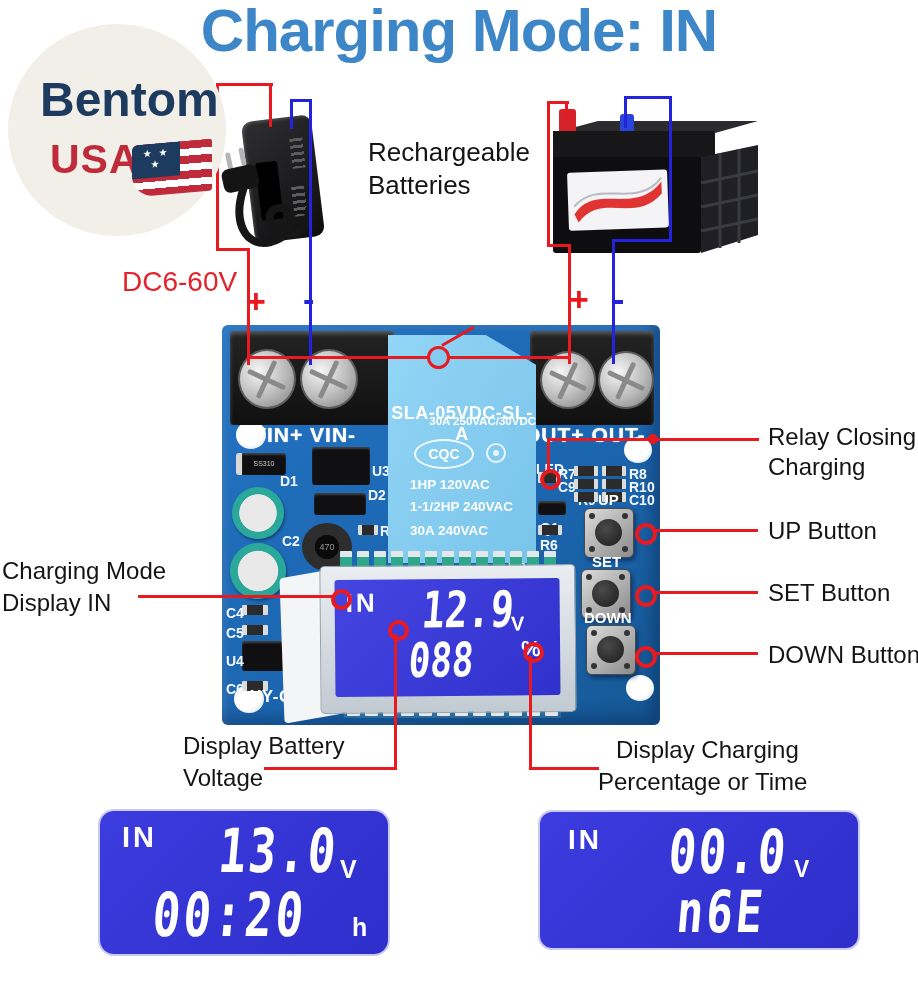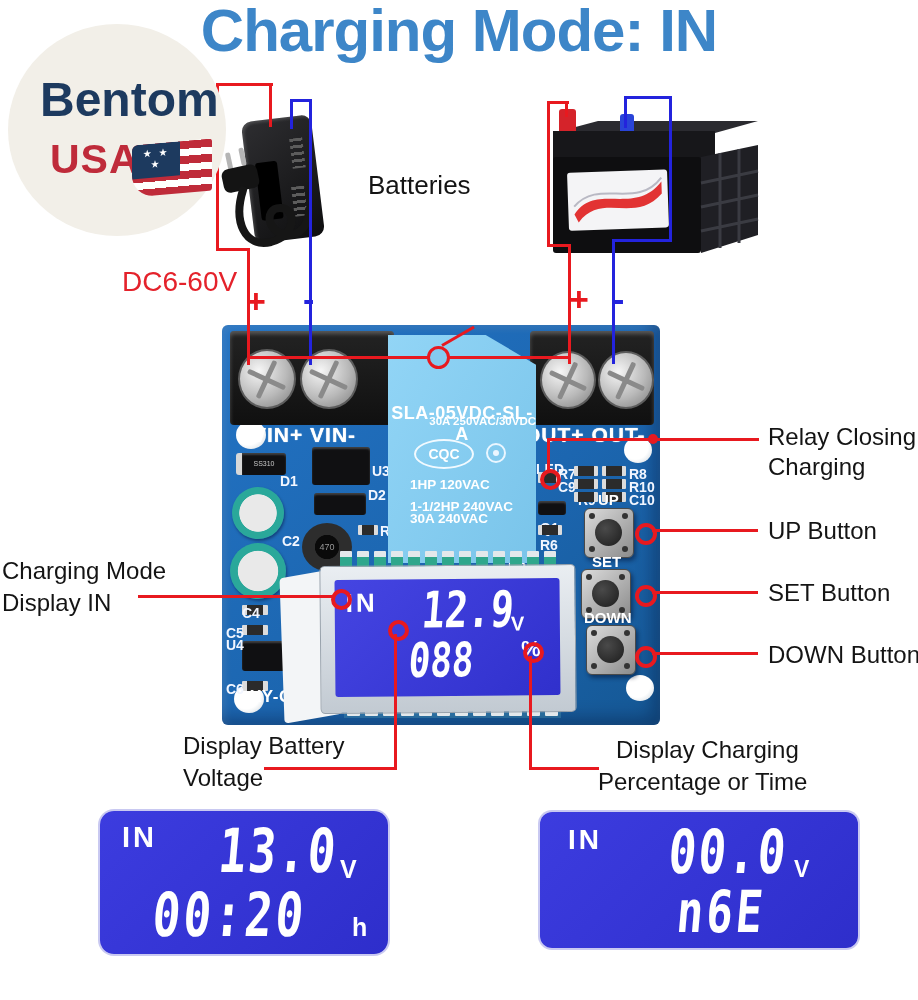--- a/index.html
+++ b/index.html
@@ -146,20 +146,21 @@
     <polygon points="151,62 208,50 208,140 151,158" fill="#1f1f24"></polygon>
     <path d="M170,58 L170,153 M189,54 L189,148 M151,88 L208,76 M151,112 L208,100 M151,136 L208,124" stroke="#3a3b42" stroke-width="3" fill="none"></path>
     <g transform="rotate(-2 70 105)">
       <rect x="18" y="76" width="100" height="58" rx="3" fill="#f4f4f6"></rect>
       <path d="M24,118 C46,86 84,122 112,88 L112,100 C84,130 52,96 28,126 Z" fill="#e23333"></path>
       <path d="M24,110 C50,82 86,116 112,84" stroke="#b9b9c4" stroke-width="2" fill="none"></path>
     </g>
   </svg>
 
   <div class="abs redcap" style="left:122px;top:266px;font-size:28px;color:#e4222b;">DC6-60V</div>
+  <div class="lbl" style="left:368px;top:137px;font-size:26px;">Rechargeable</div>
   <div class="lbl" style="left:368px;top:170px;font-size:26px;">Batteries</div>
 
   <div class="abs board">
     <div class="hole" style="left:14px;top:96px;width:30px;height:28px;"></div>
     <div class="hole" style="left:402px;top:112px;width:28px;height:26px;"></div>
     <div class="hole" style="left:12px;top:360px;width:30px;height:28px;"></div>
     <div class="hole" style="left:404px;top:350px;width:28px;height:26px;"></div>
 
     <div class="tblock" style="left:8px;width:164px;">
       <div class="screw" style="left:8px;top:18px;width:54px;height:56px;"></div>
@@ -172,45 +173,45 @@
     <div class="silk silk-big" style="left:30px;top:98px;">VIN+ VIN-</div>
     <div class="silk silk-big" style="left:302px;top:98px;">OUT+ OUT-</div>
 
     <div class="relay">
       <div class="abs" style="left:0;top:68px;width:100%;text-align:center;font-size:18px;font-weight:bold;letter-spacing:.5px;">SLA-05VDC-SL-A</div>
       <div class="abs" style="left:0;top:80px;width:100%;text-align:right;font-size:11.5px;font-weight:bold;">30A  250VAC/30VDC</div>
       <div class="cqc">CQC</div>
       <div class="cqcdot"></div>
       <div class="abs" style="left:22px;top:142px;font-size:13.5px;font-weight:bold;">1HP 120VAC</div>
       <div class="abs" style="left:22px;top:164px;font-size:13.5px;font-weight:bold;">1-1/2HP 240VAC</div>
-      <div class="abs" style="left:22px;top:176px;font-size:13.5px;font-weight:bold;">30A  240VAC</div>
+      <div class="abs" style="left:22px;top:188px;font-size:13.5px;font-weight:bold;">30A  240VAC</div>
     </div>
 
     <div class="chipB" style="left:14px;top:128px;width:44px;height:22px;border-left:6px solid #d8d8d8;
          color:#c9c9c9;font-size:7px;text-align:center;line-height:22px;">SS310</div>
     <div class="silk-tiny abs" style="left:58px;top:148px;">D1</div>
     <div class="chipB" style="left:90px;top:122px;width:58px;height:38px;"></div>
     <div class="silk-tiny abs" style="left:150px;top:138px;">U3</div>
     <div class="cap" style="left:10px;top:162px;width:52px;height:52px;"></div>
     <div class="silk-tiny abs" style="left:60px;top:208px;">C2</div>
     <div class="cap" style="left:8px;top:218px;width:56px;height:56px;"></div>
     <div class="silk-tiny abs" style="left:64px;top:266px;">C3</div>
     <div class="chipB" style="left:92px;top:168px;width:52px;height:22px;"></div>
     <div class="silk-tiny abs" style="left:146px;top:162px;">D2</div>
     <div class="abs" style="left:80px;top:198px;width:50px;height:48px;border-radius:50%;
          background:radial-gradient(circle,#0a0a0a 34%,#2d2d2d 36% 74%,#141414 100%);color:#979797;font-size:9px;
          text-align:center;line-height:48px;">470</div>
     <div class="chipR" style="left:136px;top:200px;width:20px;"></div>
     <div class="silk-tiny abs" style="left:158px;top:198px;">R4</div>
     <div class="chipR" style="left:20px;top:280px;width:26px;"></div>
-    <div class="silk-tiny abs" style="left:20px;top:280px;">C4</div>
+    <div class="silk-tiny abs" style="left:4px;top:280px;">C4</div>
     <div class="chipR" style="left:20px;top:300px;width:26px;"></div>
     <div class="silk-tiny abs" style="left:4px;top:300px;">C5</div>
     <div class="chipB" style="left:20px;top:316px;width:46px;height:30px;"></div>
-    <div class="silk-tiny abs" style="left:4px;top:312px;">U4</div>
+    <div class="silk-tiny abs" style="left:4px;top:328px;">U4</div>
     <div class="chipR" style="left:20px;top:356px;width:26px;"></div>
     <div class="silk-tiny abs" style="left:4px;top:356px;">C6</div>
 
     <div class="silk-tiny abs" style="left:288px;top:136px;">R5</div>
     <div class="chipR" style="left:286px;top:148px;width:24px;"></div>
     <div class="silk-tiny abs" style="left:314px;top:136px;">LED</div>
     <div class="chipR" style="left:316px;top:148px;width:22px;"></div>
     <div class="chipB" style="left:286px;top:168px;width:24px;height:56px;border-top:8px solid #d8d8d8;"></div>
     <div class="silk-tiny abs" style="left:286px;top:230px;">D3</div>
     <div class="silk-tiny abs" style="left:318px;top:162px;margin-top:33px;">Q1</div>

